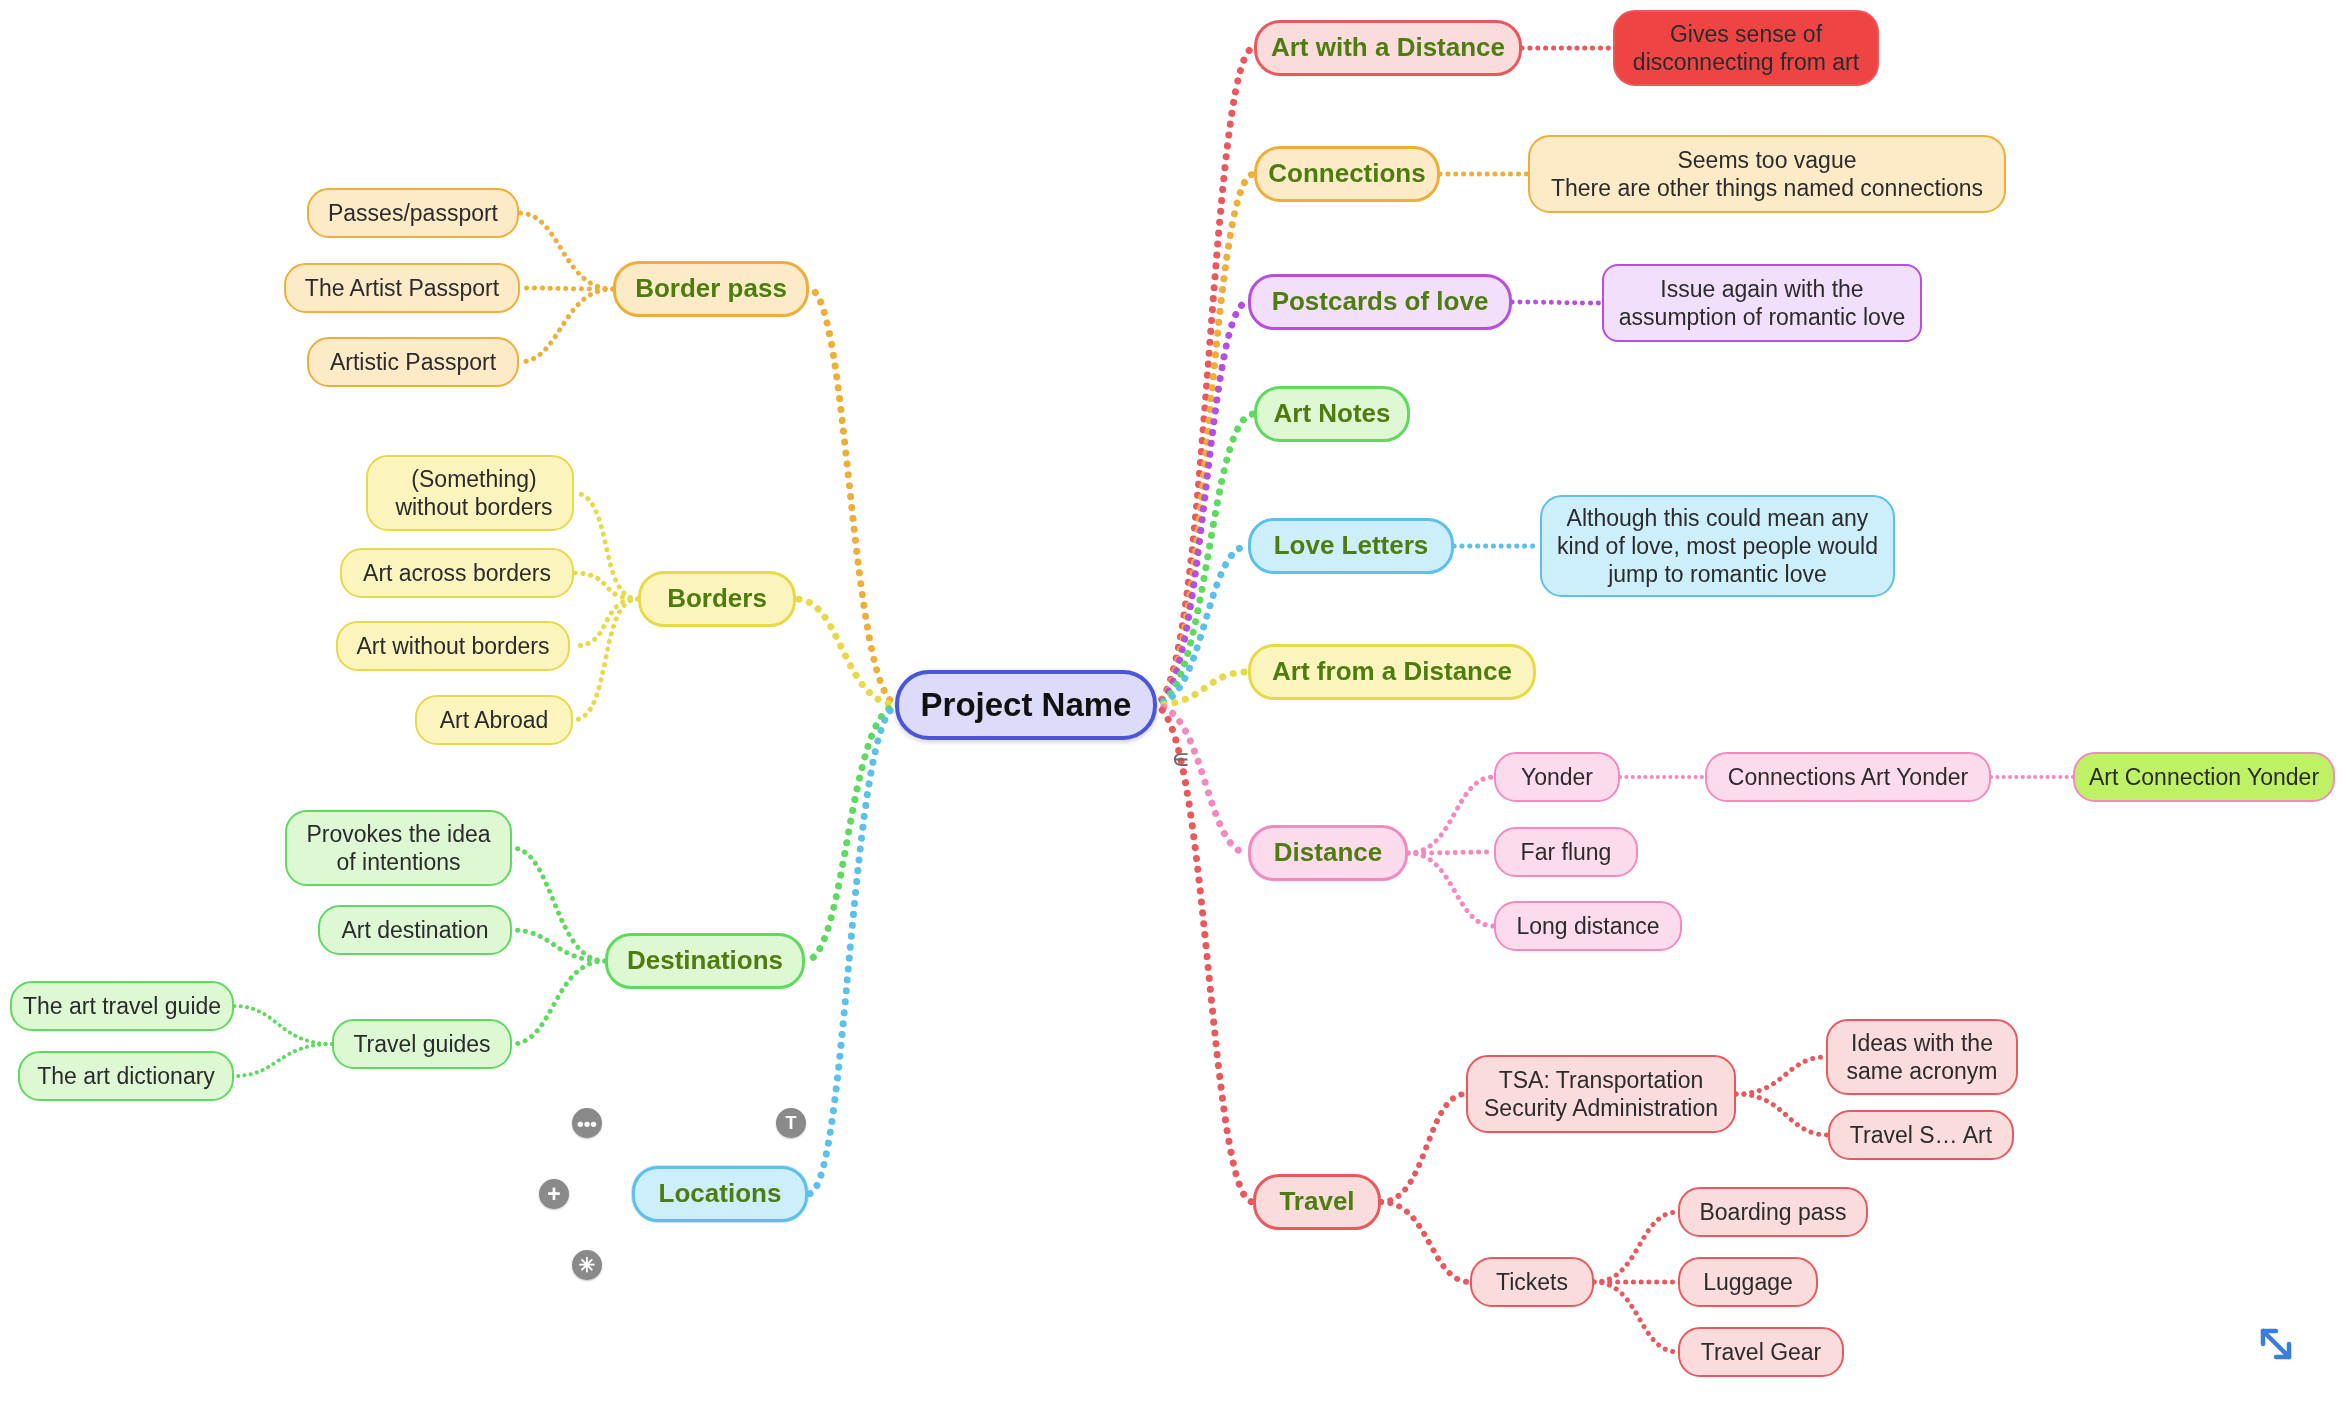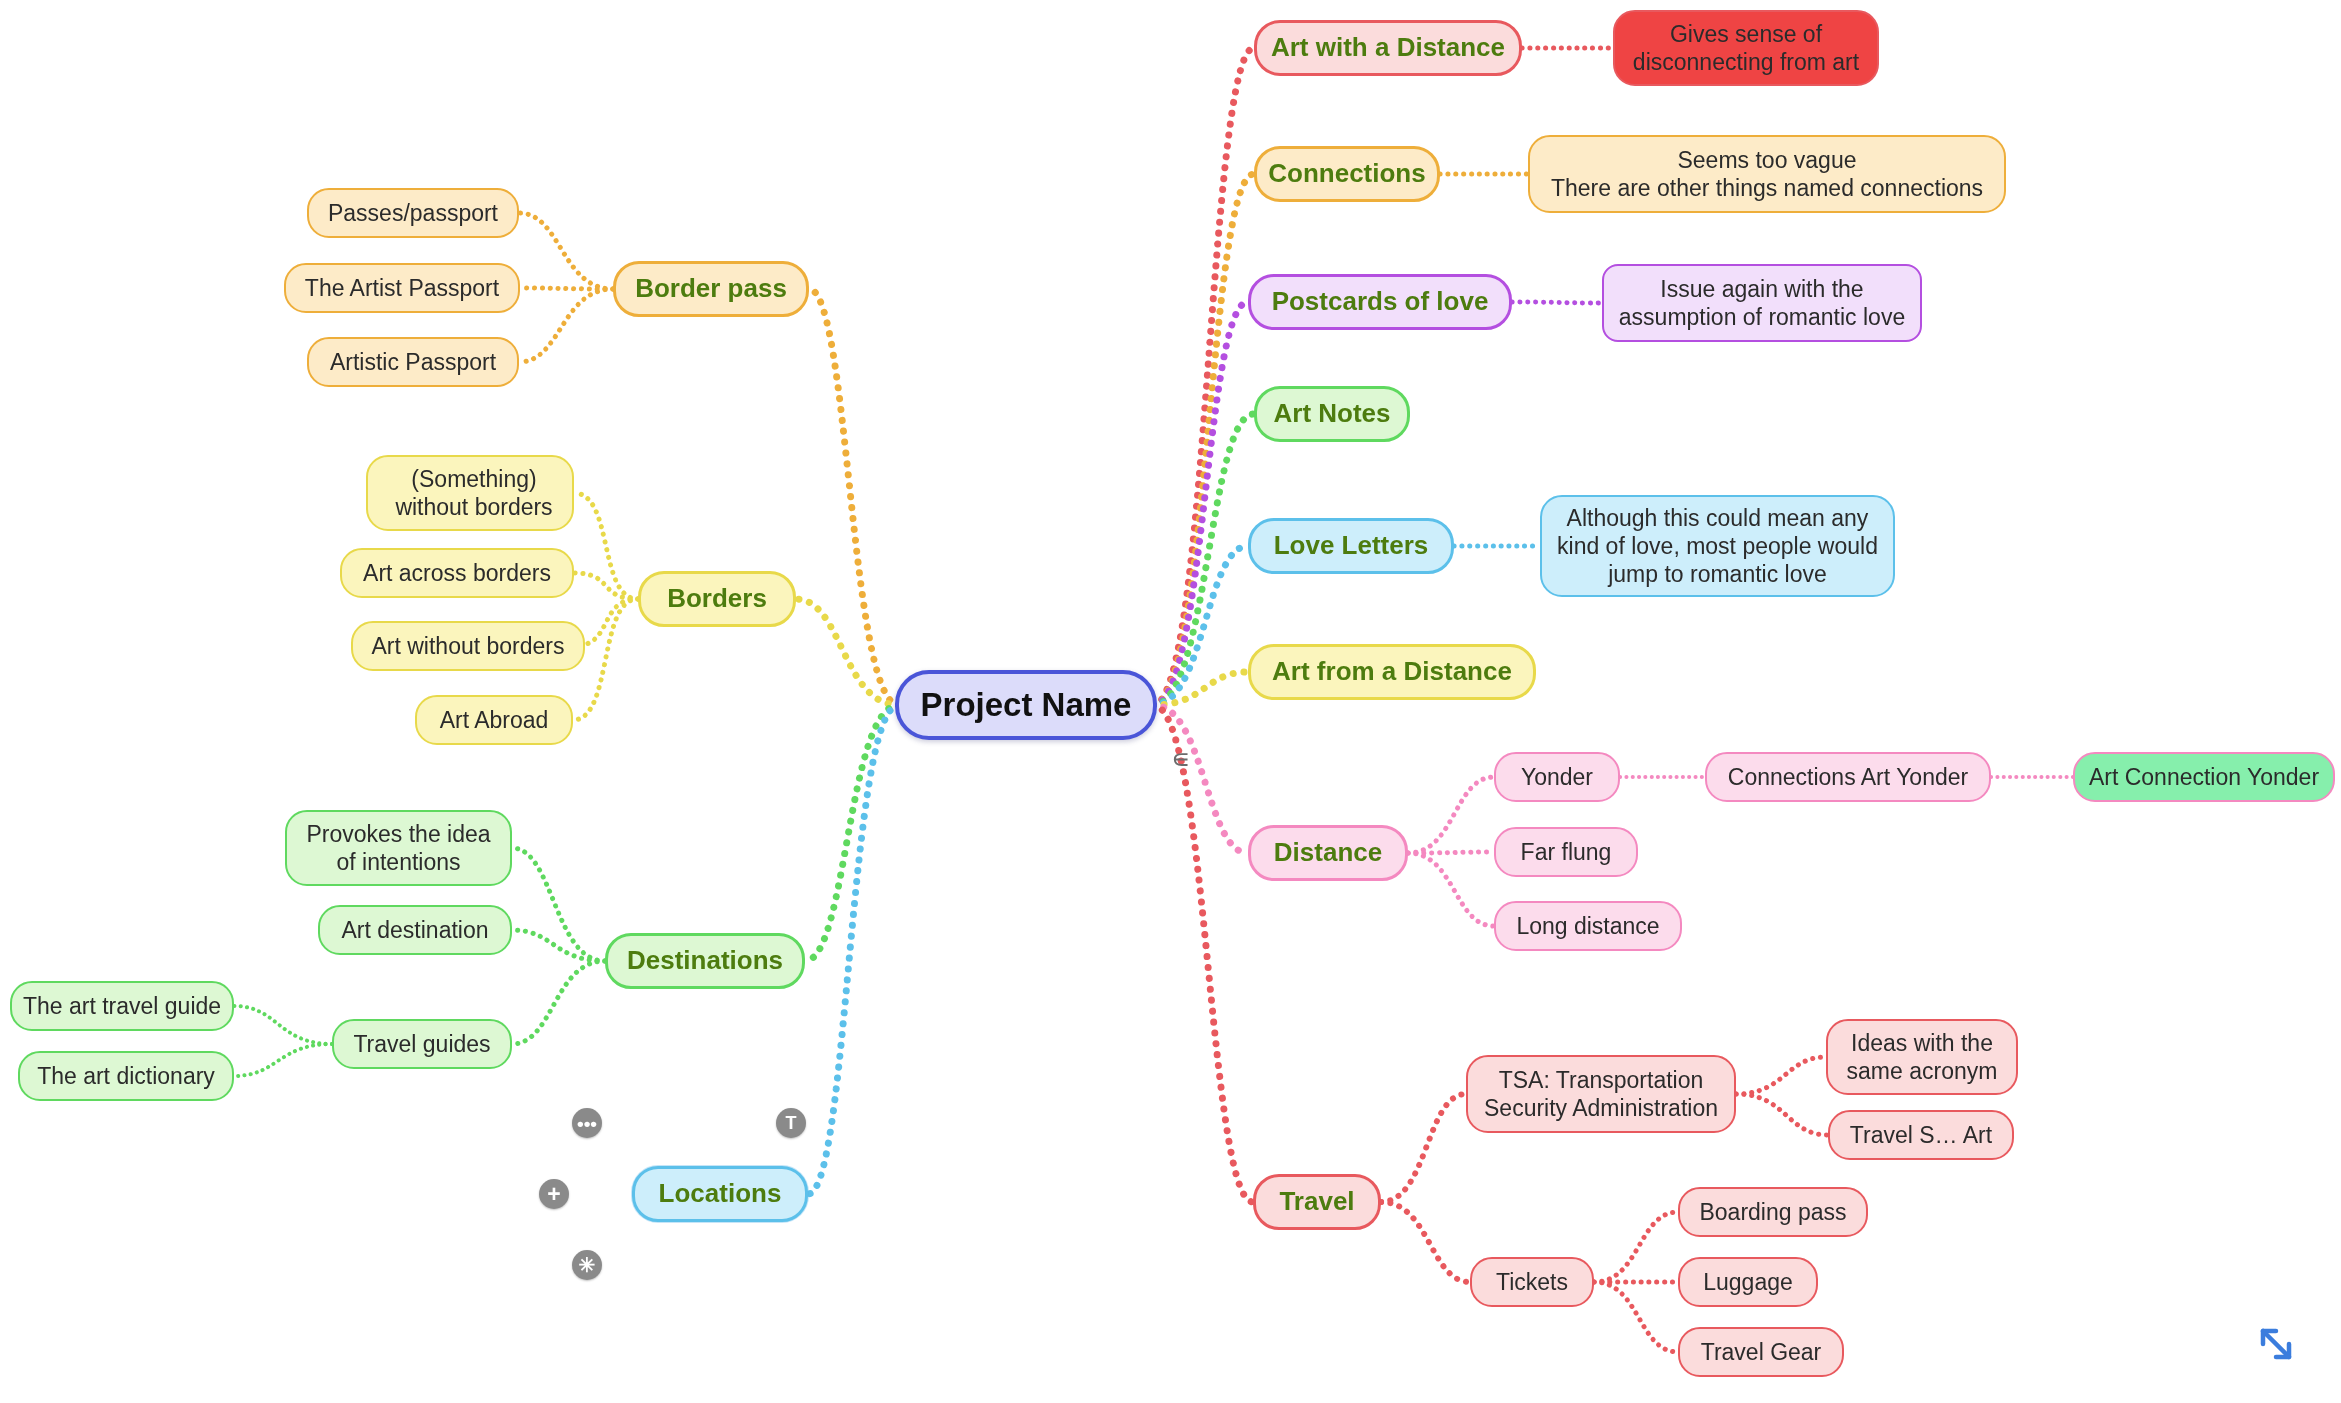--- a/index.html
+++ b/index.html
@@ -164,42 +164,42 @@
 assumption of romantic love</div>
       <div class="node lvl1" style="left: 1254px; top: 386px; width: 156px; height: 56px; background: rgb(221, 248, 211); border-color: rgb(95, 217, 95);">Art Notes</div>
       <div class="node lvl1" style="left: 1248px; top: 518px; width: 206px; height: 56px; background: rgb(205, 238, 251); border-color: rgb(92, 192, 234);">Love Letters</div>
       <div class="node lvl2" style="left: 1540px; top: 495px; width: 355px; height: 102px; background: rgb(205, 238, 251); border-color: rgb(92, 192, 234);">Although this could mean any
 kind of love, most people would
 jump to romantic love</div>
       <div class="node lvl1" style="left: 1248px; top: 644px; width: 288px; height: 56px; background: rgb(251, 245, 189); border-color: rgb(232, 217, 74);">Art from a Distance</div>
       <div class="node lvl1" style="left: 1248px; top: 825px; width: 160px; height: 56px; background: rgb(252, 220, 236); border-color: rgb(244, 137, 192);">Distance</div>
       <div class="node lvl2" style="left: 1494px; top: 752px; width: 126px; height: 50px; background: rgb(252, 220, 236); border-color: rgb(244, 137, 192);">Yonder</div>
       <div class="node lvl3" style="left: 1705px; top: 752px; width: 286px; height: 50px; background: rgb(252, 220, 236); border-color: rgb(244, 137, 192);">Connections Art Yonder</div>
-      <div class="node lvl4" style="left: 2073px; top: 752px; width: 262px; height: 50px; background: #86efac; border-color: rgb(244, 137, 192);">Art Connection Yonder</div>
+      <div class="node lvl4" style="left: 2073px; top: 752px; width: 262px; height: 50px; background: #bef264; border-color: rgb(244, 137, 192);">Art Connection Yonder</div>
       <div class="node lvl2" style="left: 1494px; top: 827px; width: 144px; height: 50px; background: rgb(252, 220, 236); border-color: rgb(244, 137, 192);">Far flung</div>
       <div class="node lvl2" style="left: 1494px; top: 901px; width: 188px; height: 50px; background: rgb(252, 220, 236); border-color: rgb(244, 137, 192);">Long distance</div>
       <div class="node lvl1" style="left: 1253px; top: 1174px; width: 128px; height: 56px; background: rgb(251, 220, 220); border-color: rgb(232, 89, 94);">Travel</div>
       <div class="node lvl2" style="left: 1466px; top: 1055px; width: 270px; height: 78px; background: rgb(251, 220, 220); border-color: rgb(232, 89, 94);">TSA: Transportation
 Security Administration</div>
       <div class="node lvl3" style="left: 1826px; top: 1019px; width: 192px; height: 76px; background: rgb(251, 220, 220); border-color: rgb(232, 89, 94);">Ideas with the
 same acronym</div>
       <div class="node lvl3" style="left: 1828px; top: 1110px; width: 186px; height: 50px; background: rgb(251, 220, 220); border-color: rgb(232, 89, 94);">Travel S… Art</div>
       <div class="node lvl2" style="left: 1470px; top: 1257px; width: 124px; height: 50px; background: rgb(251, 220, 220); border-color: rgb(232, 89, 94);">Tickets</div>
       <div class="node lvl3" style="left: 1678px; top: 1187px; width: 190px; height: 50px; background: rgb(251, 220, 220); border-color: rgb(232, 89, 94);">Boarding pass</div>
       <div class="node lvl3" style="left: 1678px; top: 1257px; width: 140px; height: 50px; background: rgb(251, 220, 220); border-color: rgb(232, 89, 94);">Luggage</div>
       <div class="node lvl3" style="left: 1678px; top: 1327px; width: 166px; height: 50px; background: rgb(251, 220, 220); border-color: rgb(232, 89, 94);">Travel Gear</div>
       <div class="node lvl1" style="left: 613px; top: 261px; width: 196px; height: 56px; background: rgb(253, 235, 200); border-color: rgb(238, 174, 58);">Border pass</div>
       <div class="node lvl2" style="left: 307px; top: 188px; width: 212px; height: 50px; background: rgb(253, 235, 200); border-color: rgb(238, 174, 58);">Passes/passport</div>
       <div class="node lvl2" style="left: 284px; top: 263px; width: 236px; height: 50px; background: rgb(253, 235, 200); border-color: rgb(238, 174, 58);">The Artist Passport</div>
       <div class="node lvl2" style="left: 307px; top: 337px; width: 212px; height: 50px; background: rgb(253, 235, 200); border-color: rgb(238, 174, 58);">Artistic Passport</div>
       <div class="node lvl1" style="left: 638px; top: 571px; width: 158px; height: 56px; background: rgb(251, 245, 189); border-color: rgb(232, 217, 74);">Borders</div>
       <div class="node lvl2" style="left: 366px; top: 455px; width: 208px; height: 76px; background: rgb(251, 245, 189); border-color: rgb(232, 217, 74); padding-left: 8px;">(Something)
 without borders</div>
       <div class="node lvl2" style="left: 340px; top: 548px; width: 234px; height: 50px; background: rgb(251, 245, 189); border-color: rgb(232, 217, 74);">Art across borders</div>
-      <div class="node lvl2" style="left: 351px; top: 621px; width: 234px; height: 50px; background: rgb(251, 245, 189); border-color: rgb(232, 217, 74);">Art without borders</div>
+      <div class="node lvl2" style="left: 336px; top: 621px; width: 234px; height: 50px; background: rgb(251, 245, 189); border-color: rgb(232, 217, 74);">Art without borders</div>
       <div class="node lvl2" style="left: 415px; top: 695px; width: 158px; height: 50px; background: rgb(251, 245, 189); border-color: rgb(232, 217, 74);">Art Abroad</div>
       <div class="node lvl1" style="left: 605px; top: 933px; width: 200px; height: 56px; background: rgb(221, 248, 211); border-color: rgb(95, 217, 95);">Destinations</div>
       <div class="node lvl2" style="left: 285px; top: 810px; width: 227px; height: 76px; background: rgb(221, 248, 211); border-color: rgb(95, 217, 95);">Provokes the idea
 of intentions</div>
       <div class="node lvl2" style="left: 318px; top: 905px; width: 194px; height: 50px; background: rgb(221, 248, 211); border-color: rgb(95, 217, 95);">Art destination</div>
       <div class="node lvl2" style="left: 332px; top: 1019px; width: 180px; height: 50px; background: rgb(221, 248, 211); border-color: rgb(95, 217, 95);">Travel guides</div>
       <div class="node lvl3" style="left: 10px; top: 981px; width: 224px; height: 50px; background: rgb(221, 248, 211); border-color: rgb(95, 217, 95);">The art travel guide</div>
       <div class="node lvl3" style="left: 18px; top: 1051px; width: 216px; height: 50px; background: rgb(221, 248, 211); border-color: rgb(95, 217, 95);">The art dictionary</div>
       <div class="node lvl1 selected" style="left: 632px; top: 1166px; width: 176px; height: 56px; background: rgb(205, 238, 251); border-color: rgb(92, 192, 234);">Locations</div>
     </div>

